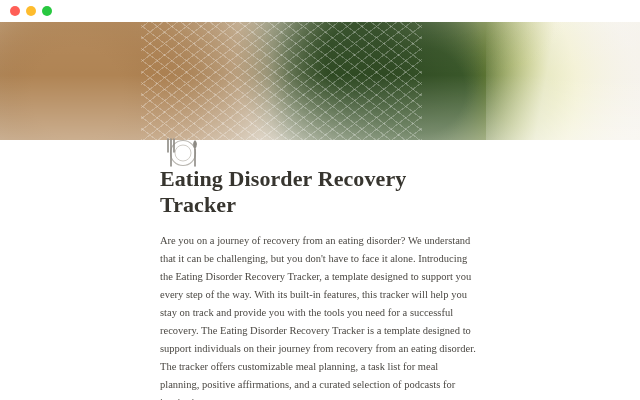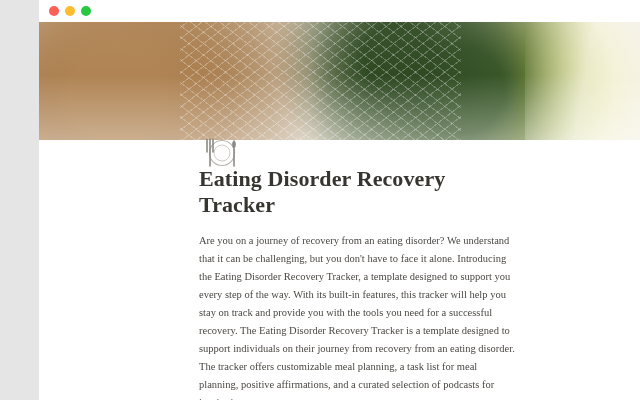--- a/index.html
+++ b/index.html
@@ -7,23 +7,22 @@
     width: 640px;
     height: 400px;
     overflow: hidden;
     background: #ffffff;
     font-family: "Liberation Sans", sans-serif;
   }
   .window {
     position: relative;
     width: 640px;
     height: 400px;
-    background: #e5e5e5;
+    background: #c4b5fd;
     overflow: hidden;
-    padding-left: 39px;
   }
   
   .titlebar {
     height: 22px;
     background: #ffffff;
     display: flex;
     align-items: center;
     padding-left: 10px;
     gap: 6px;
   }

